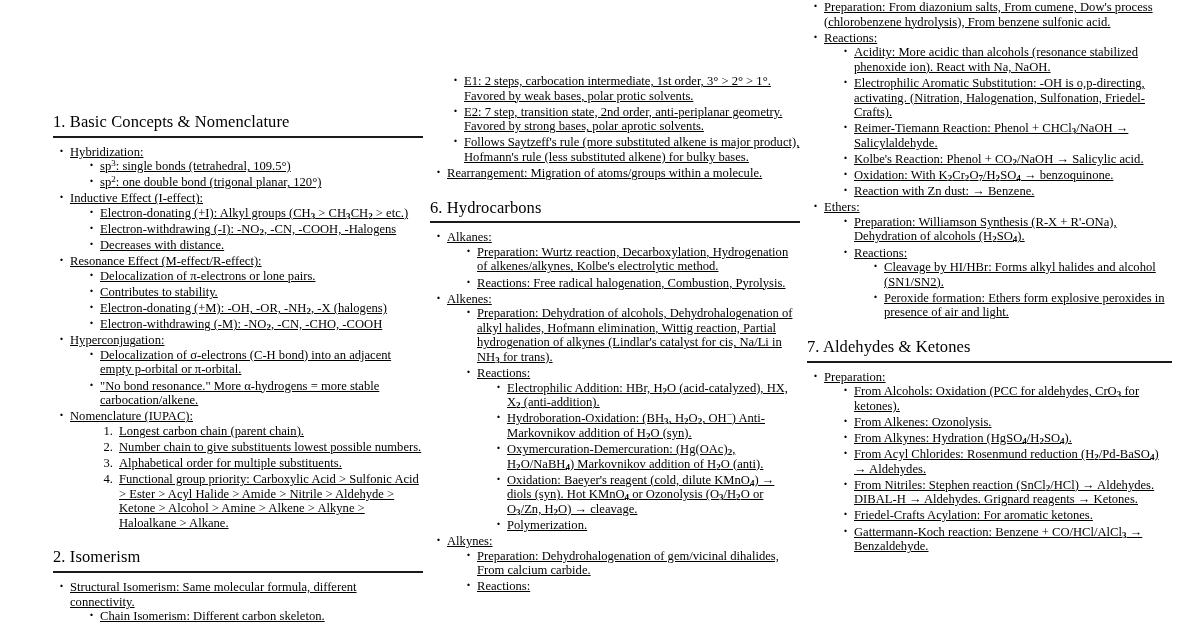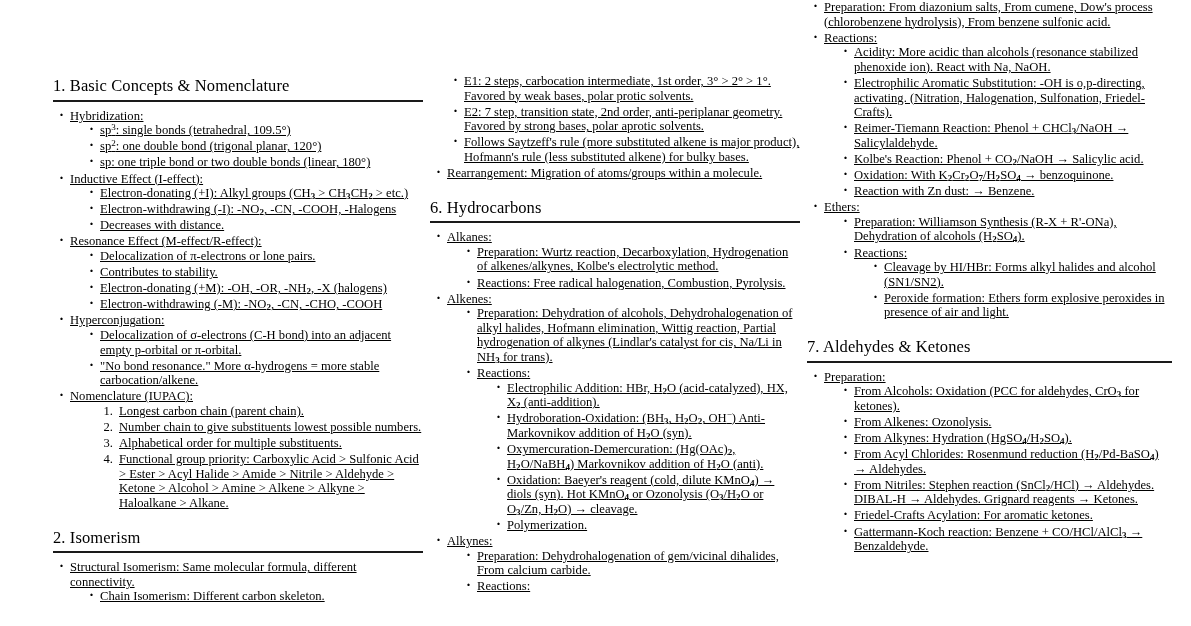--- a/index.html
+++ b/index.html
@@ -29,21 +29,21 @@
     align-items: flex-start;
     width: 1191px;
     height: 626px;
     overflow: hidden;
   }
   .column {
     width: 370px;
     overflow: hidden;
     box-sizing: border-box;
   }
-  .col-1 { margin-left: 53px; padding-top: 76px; height: 626px; }
+  .col-1 { margin-left: 53px; padding-top: 112px; height: 626px; }
   .col-2 { margin-left: 7px; padding-top: 74px; height: 626px; }
   .col-3 { margin-left: 7px; height: 626px; width: 365px; }
 
   .section-head {
     font-size: 16.5px;
     line-height: 1.25;
     font-weight: normal;
     margin: 0 0 0 0;
     padding: 0 0 3px 0;
     border-bottom: 2.2px solid #1a1a1a;
@@ -120,21 +120,20 @@
 
       <h2 class="section-head">1. Basic Concepts &amp; Nomenclature</h2>
       <div class="after-rule"></div>
 
       <ul class="lvl1">
         <li class="b">
           <span>Hybridization:</span>
           <ul class="lvl2">
             <li class="b"><span>sp<sup>3</sup>: single bonds (tetrahedral, 109.5°)</span></li>
             <li class="b"><span>sp<sup>2</sup>: one double bond (trigonal planar, 120°)</span></li>
-            <li class="b"><span>sp: one triple bond or two double bonds (linear, 180°)</span></li>
           </ul>
         </li>
         <li class="b">
           <span>Inductive Effect (I-effect):</span>
           <ul class="lvl2">
             <li class="b"><span>Electron-donating (+I): Alkyl groups (CH<sub>3</sub> &gt; CH<sub>3</sub>CH<sub>2</sub> &gt; etc.)</span></li>
             <li class="b"><span>Electron-withdrawing (-I): -NO<sub>2</sub>, -CN, -COOH, -Halogens</span></li>
             <li class="b"><span>Decreases with distance.</span></li>
           </ul>
         </li>

